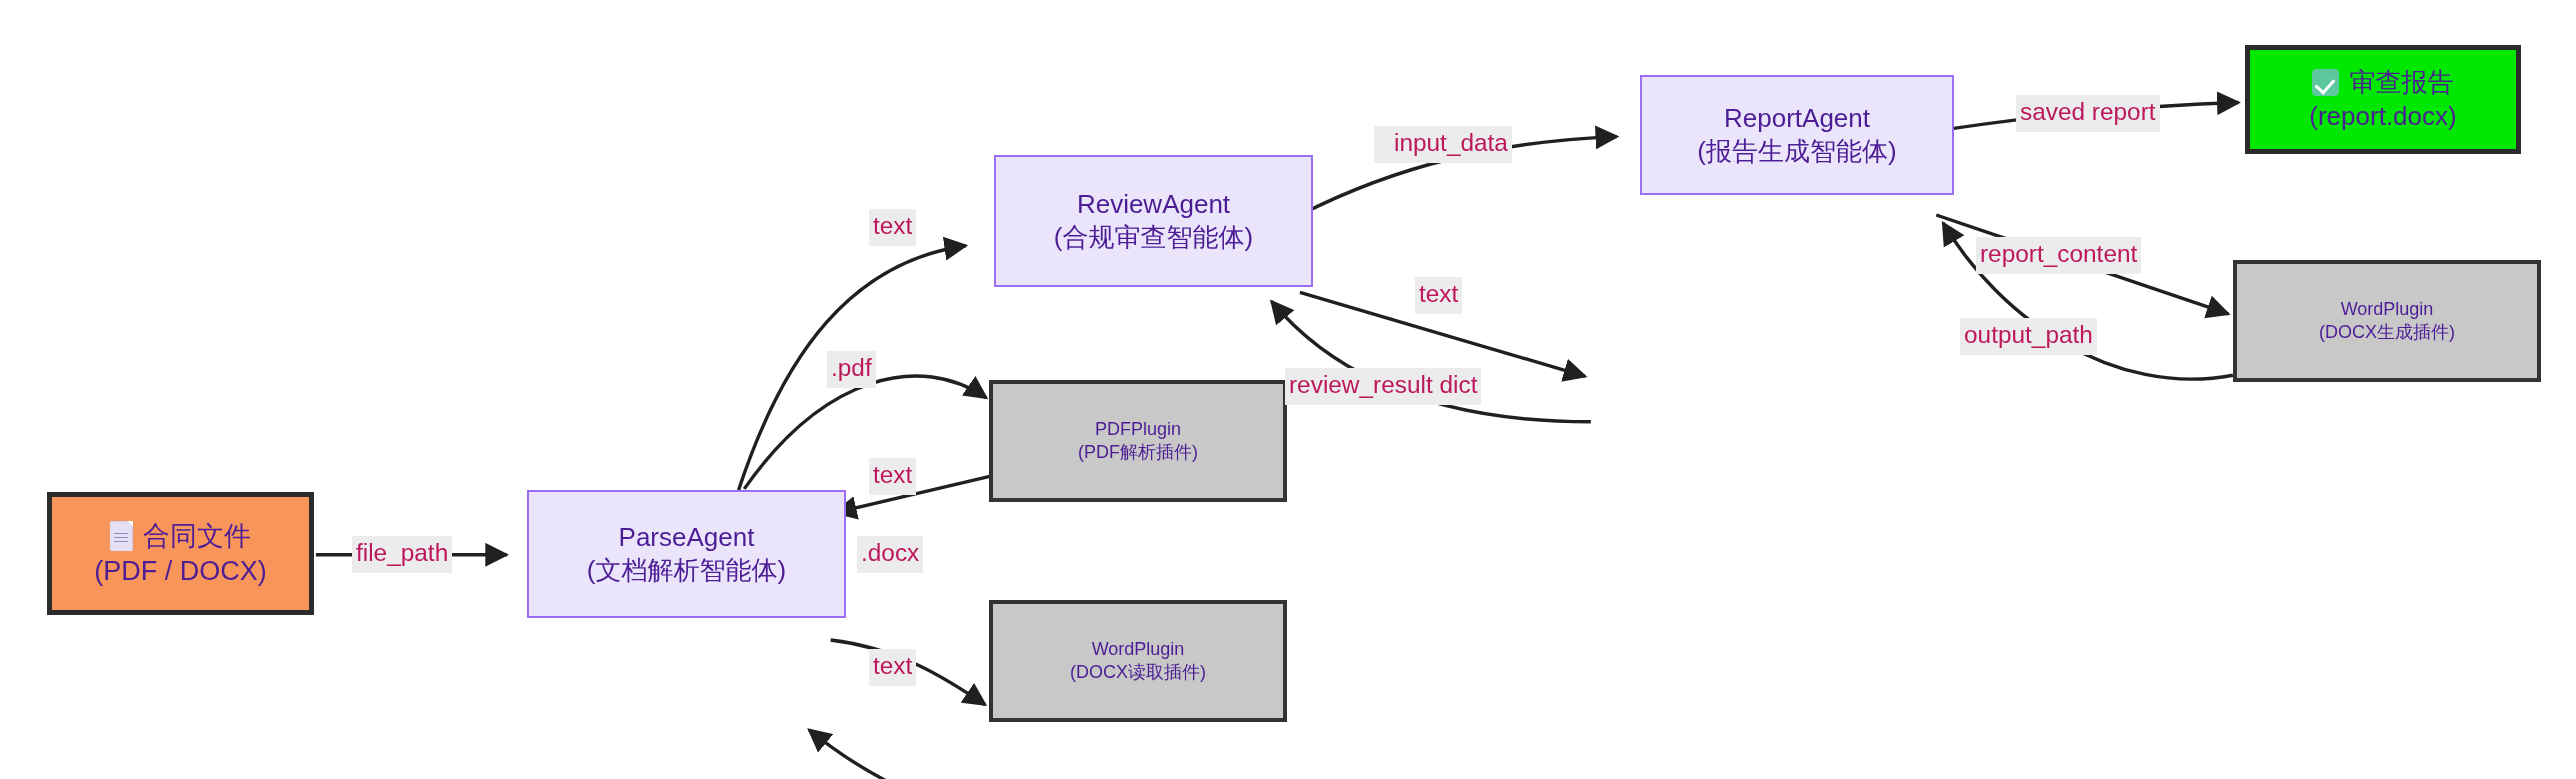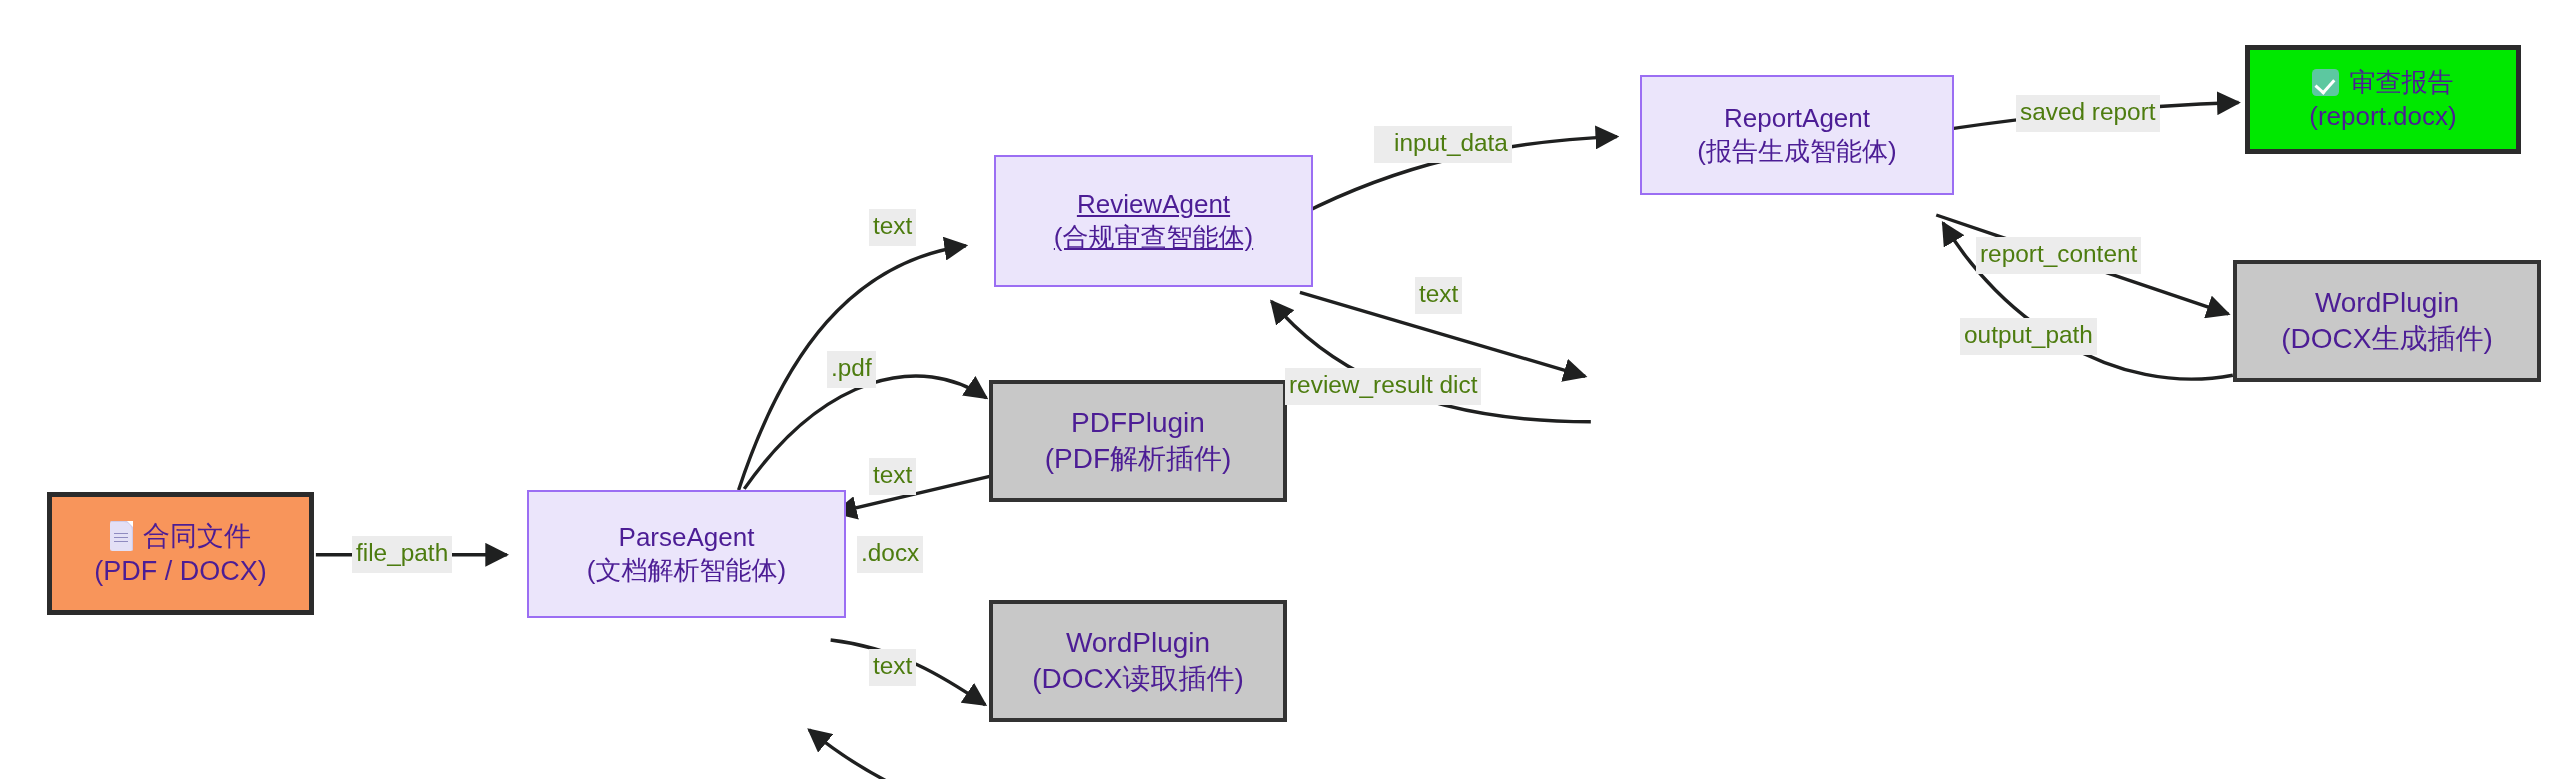--- a/index.html
+++ b/index.html
@@ -21,21 +21,21 @@
 
   
   .n-agent{
     background:#ebe5fb;border:2.3px solid #9b6ef3;
     font-size:26px;
     margin-left:16px;
   }
   
   .n-plugin{
     background:#c8c8c8;border:4.5px solid #333333;
-    font-size:28px;
+    font-size:18px;
   }
   
   .n-input{
     background:#f8955b;border:5.7px solid #2b2b2b;
     font-size:27px;
   }
   
   .n-output{
     background:#00e800;border:5.7px solid #2b2b2b;
     font-size:26px;
@@ -62,21 +62,21 @@
     width:27px;height:27px;border-radius:4.5px;background:#5cc8a0;
     position:relative;display:inline-block;flex:0 0 auto;
   }
   .check-icon::after{
     content:"";position:absolute;left:6.8px;top:5.7px;width:9px;height:14.8px;
     border:solid #ffffff;border-width:0 3.4px 3.4px 0;transform:rotate(42deg);
   }
 
   
   .elabel{
-    position:absolute;background:#ececec;color:#4d7c0f;
+    position:absolute;background:#ececec;color:#be185d;
     font-size:24.4px;line-height:1.0;padding:5.1px 4px 7.4px 4px;white-space:nowrap;
   }
 </style>
 </head>
 <body>
 
 <div id="stage">
 
   <svg id="edges" viewBox="0 0 4534 1372" xmlns="http://www.w3.org/2000/svg">
     <defs>
@@ -116,21 +116,21 @@
       <span class="l1">合同文件</span>
     </span>
     <span class="l2">(PDF / DOCX)</span>
   </div>
 
   <div class="node n-agent" style="left:511px;top:490px;width:319px;height:128px;">
     <span class="l1">ParseAgent</span>
     <span class="l2">(文档解析智能体)</span>
   </div>
 
-  <div class="node n-agent" style="left:978px;top:155px;width:319px;height:132px;text-decoration:underline;">
+  <div class="node n-agent" style="left:978px;top:155px;width:319px;height:132px;">
     <span class="l1">ReviewAgent</span>
     <span class="l2">(合规审查智能体)</span>
   </div>
 
   <div class="node n-agent" style="left:1624px;top:75px;width:314px;height:120px;">
     <span class="l1">ReportAgent</span>
     <span class="l2">(报告生成智能体)</span>
   </div>
 
   <div class="node n-plugin" style="left:989px;top:380px;width:298px;height:122px;text-align:center;">

